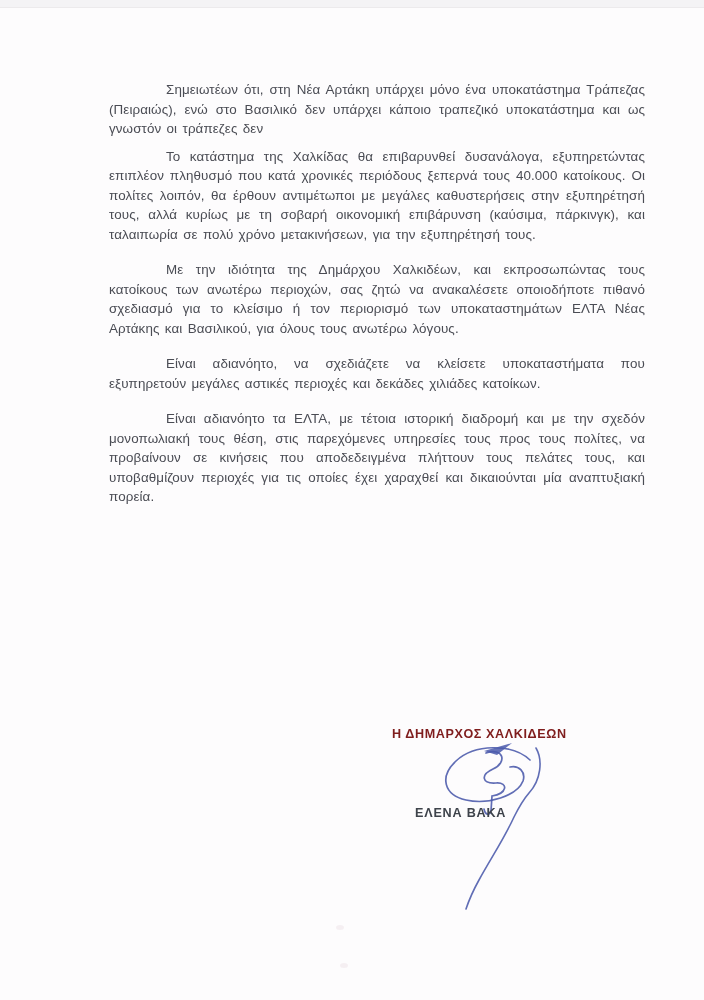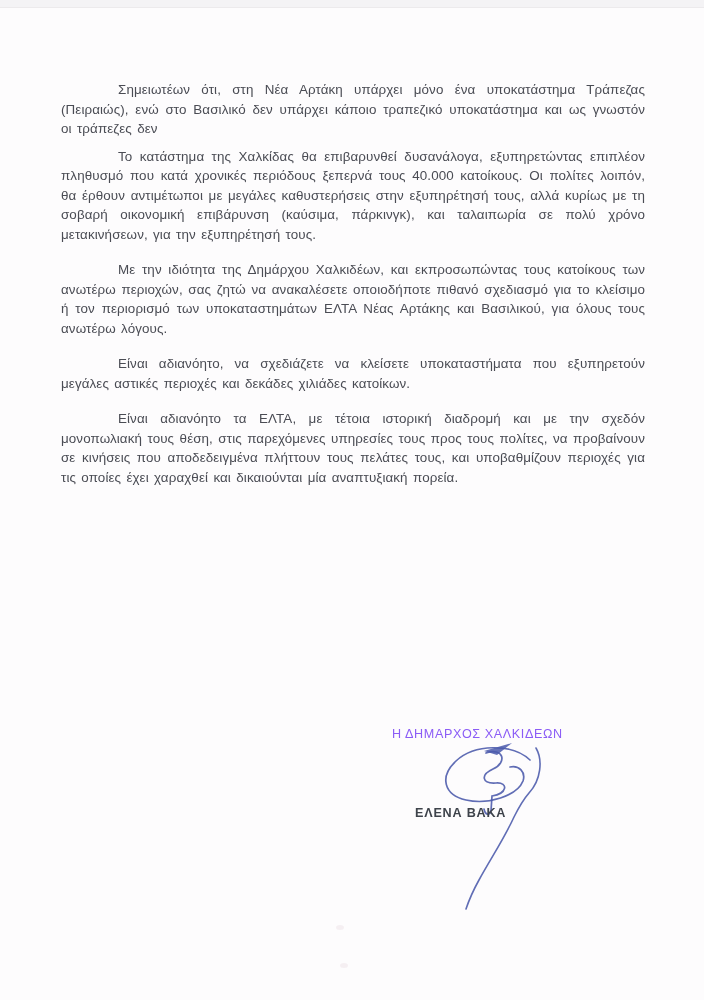--- a/index.html
+++ b/index.html
@@ -32,38 +32,39 @@
     line-height: 19.5px;
     text-align: justify;
     letter-spacing: 0.1px;
     word-spacing: 1.5px;
   }
   .letter-body p {
     margin: 0 0 16px 0;
   }
   .letter-body p.indent {
     text-indent: 57px;
+    margin-left: 48px;
   }
   .letter-body p.tight {
     margin-bottom: 8px;
   }
   .sig-block {
     position: absolute;
     top: 0; left: 0;
     width: 100%; height: 100%;
     pointer-events: none;
   }
   .sig-title {
     position: absolute;
     left: 392px;
     top: 727px;
     font-size: 12.6px;
-    font-weight: normal;
+    font-weight: bold;
     letter-spacing: 0.6px;
-    color: #8b5cf6;
+    color: #7f1d1d;
     white-space: nowrap;
   }
   .sig-name {
     position: absolute;
     left: 415px;
     top: 806px;
     font-size: 12.6px;
     font-weight: bold;
     letter-spacing: 0.8px;
     color: #3e434b;

